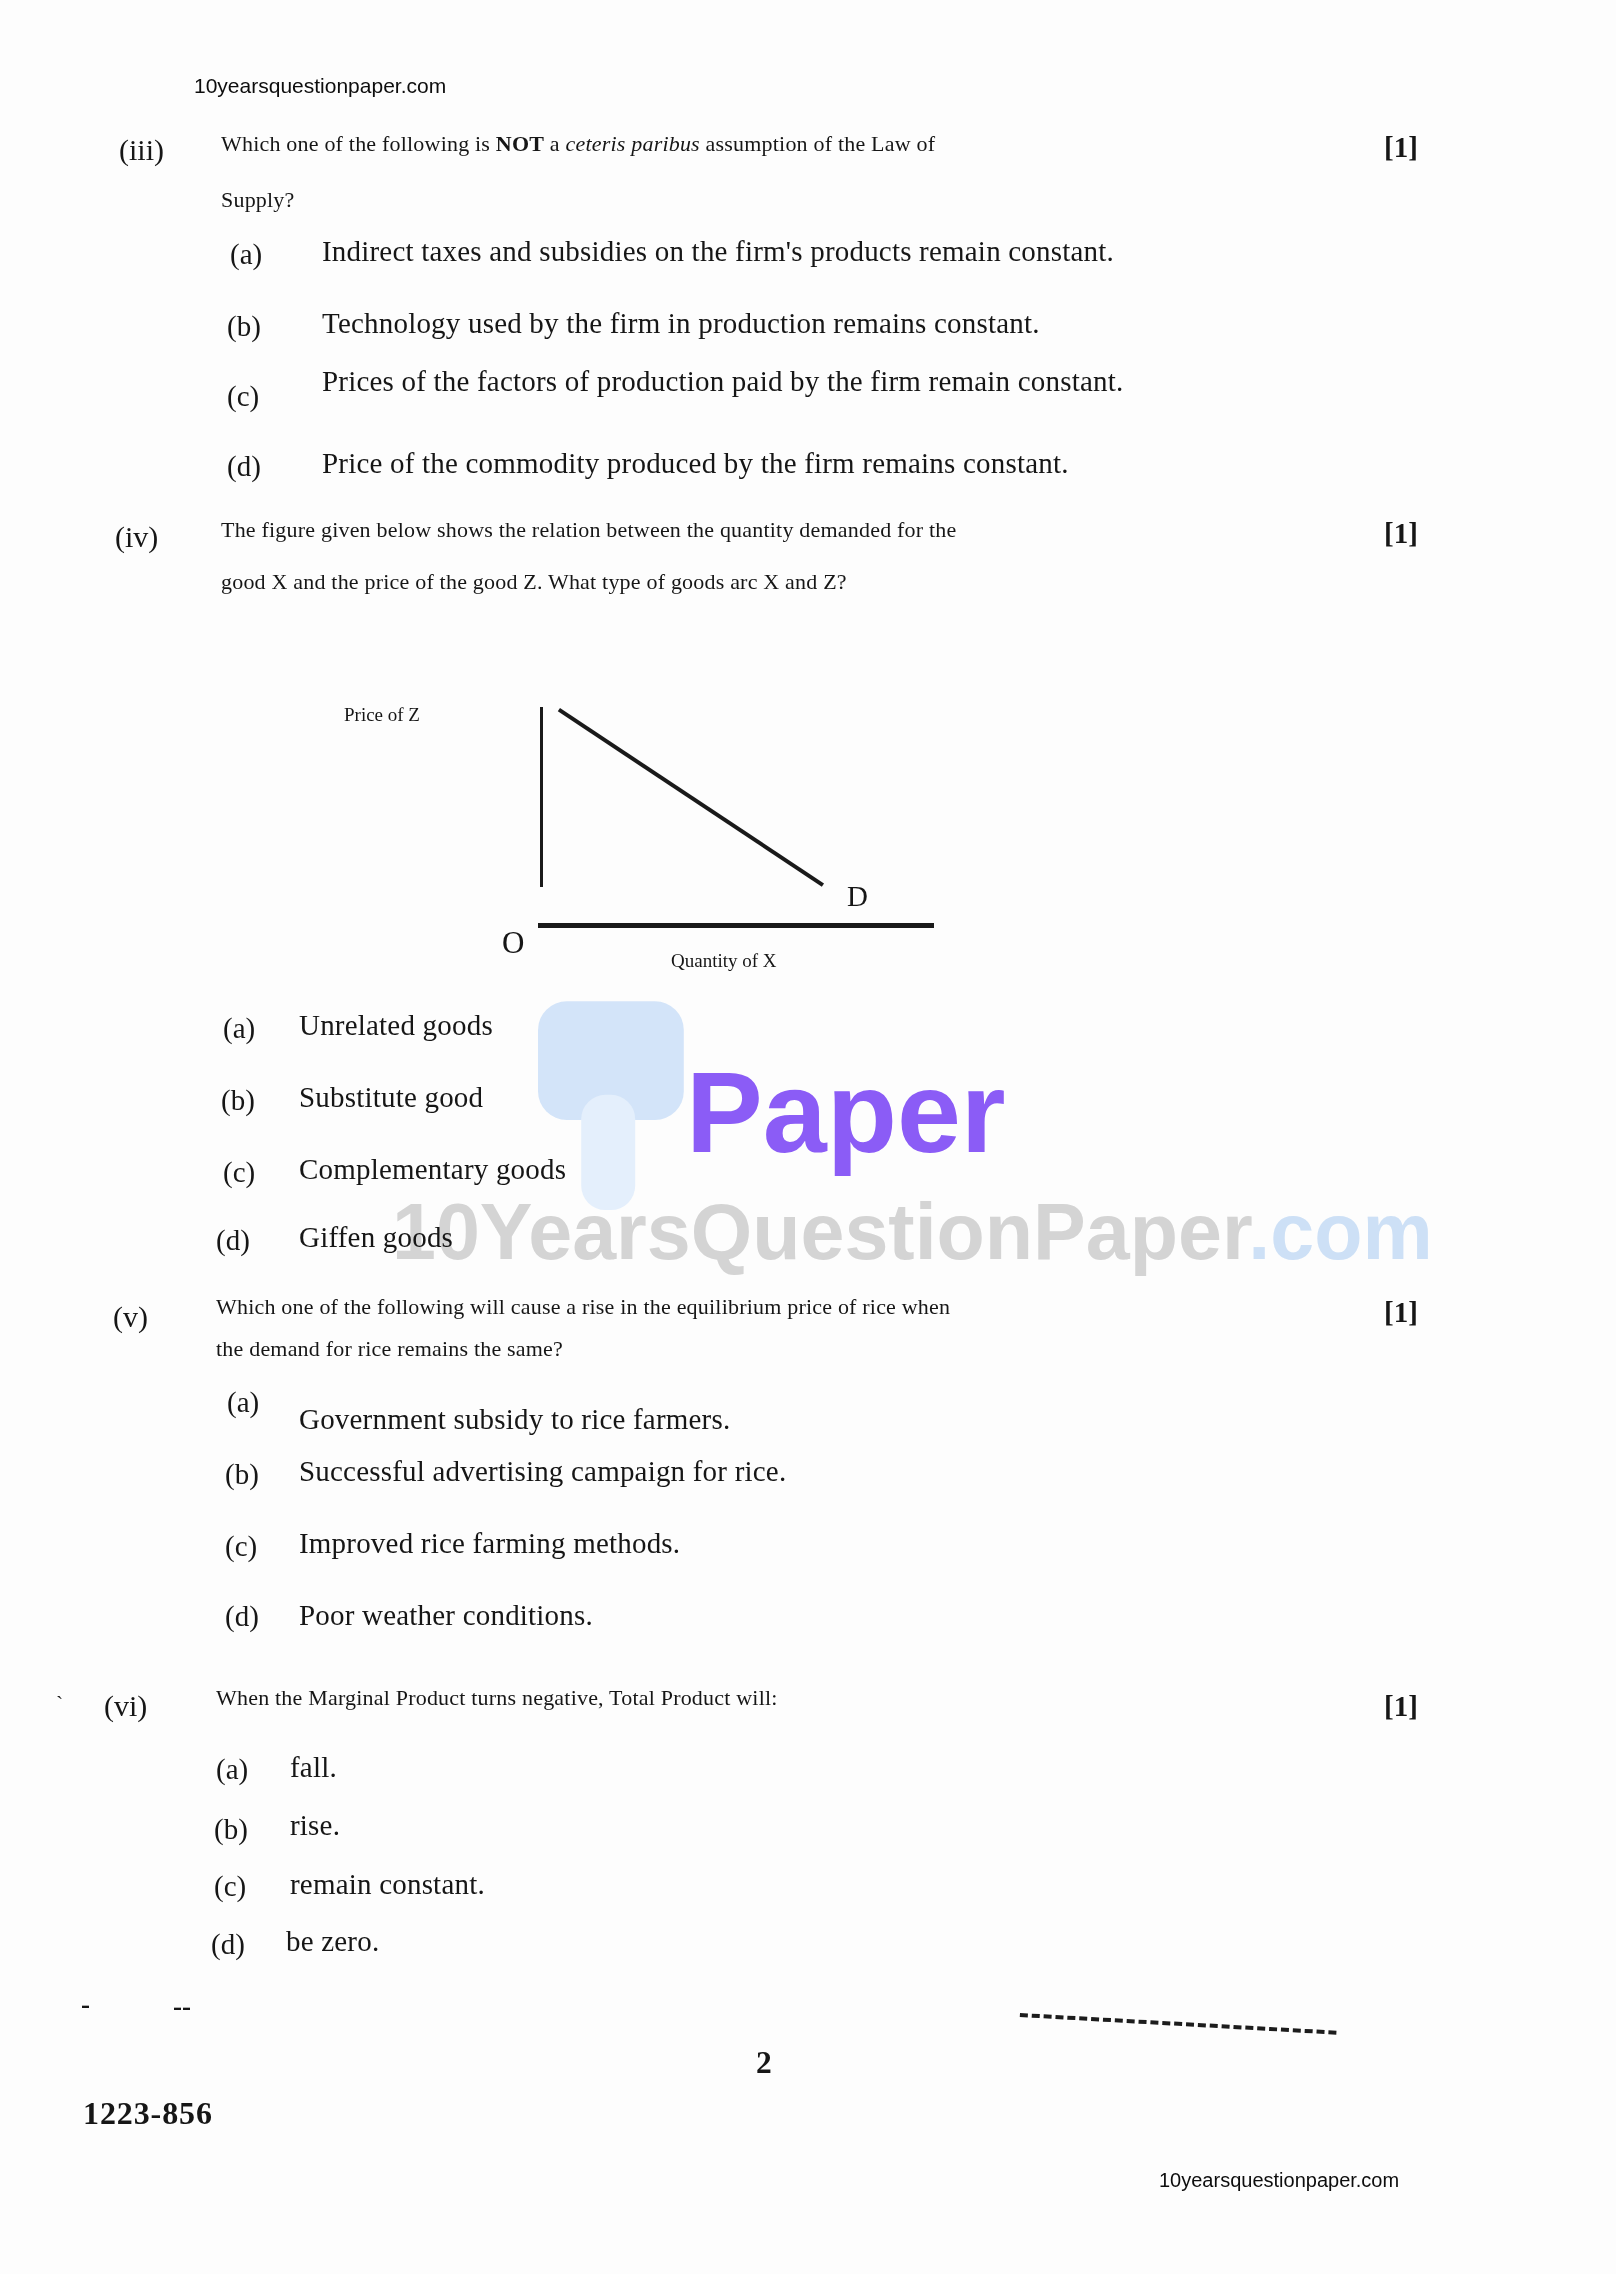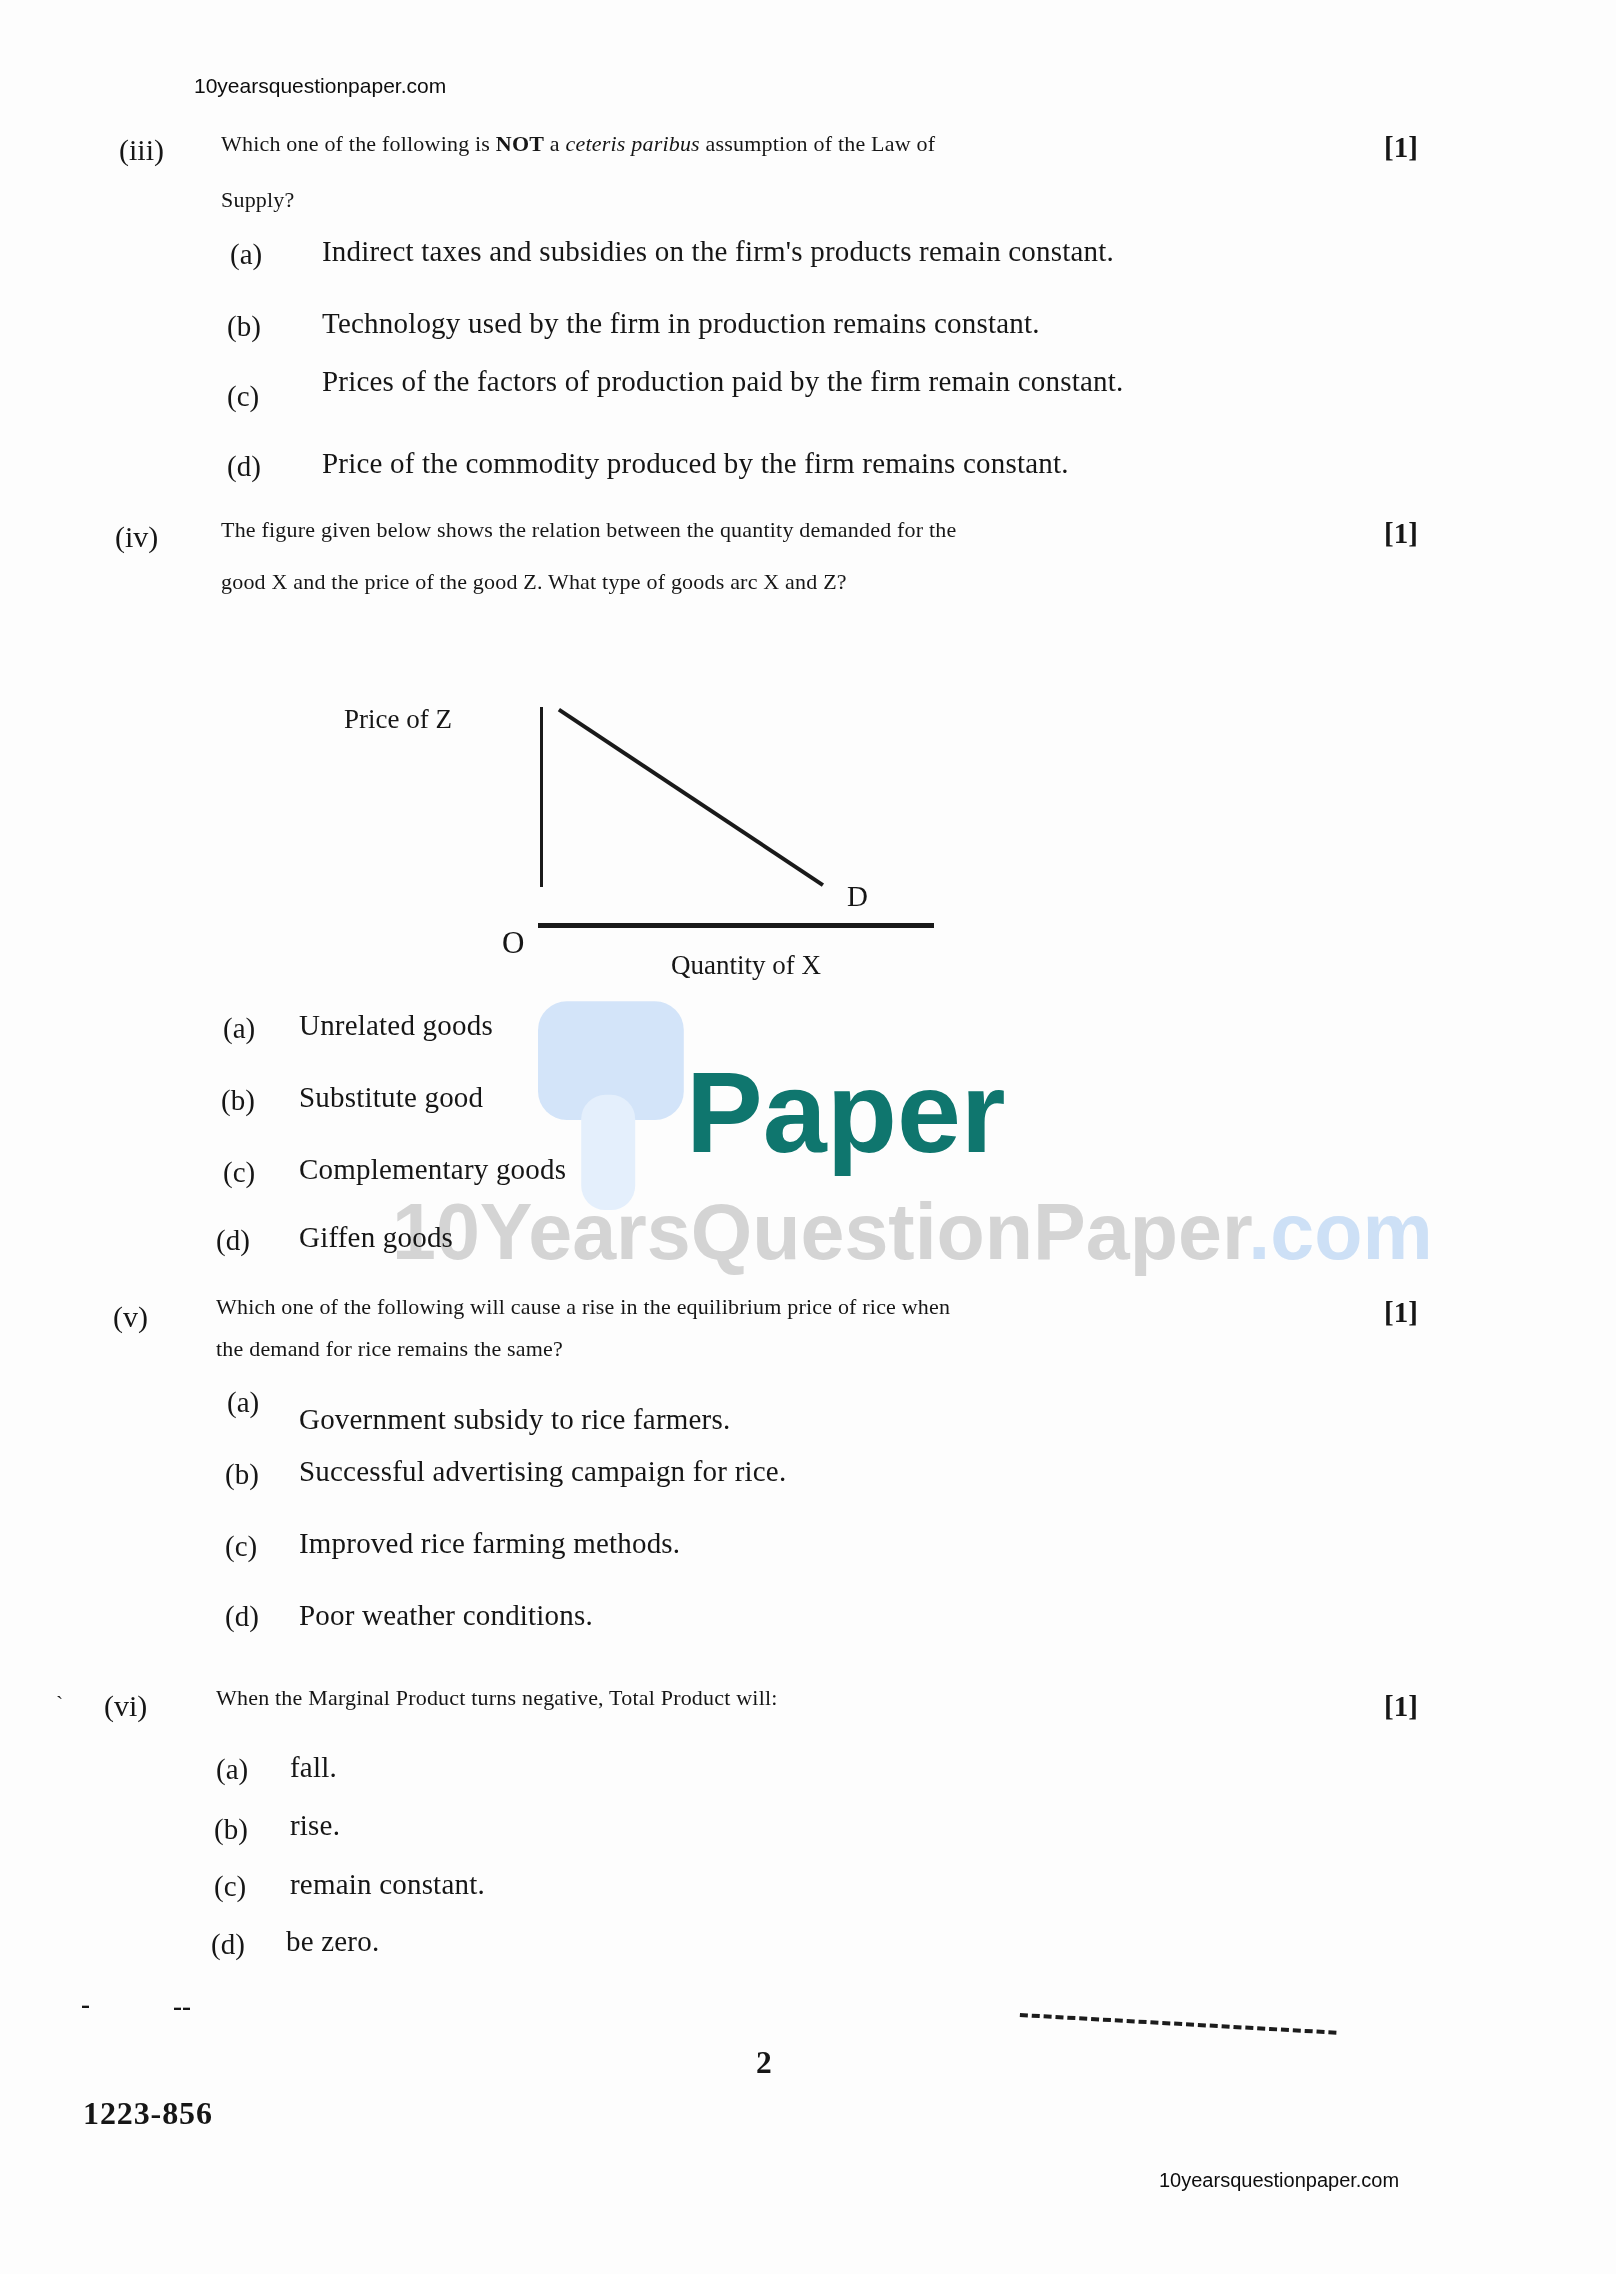--- a/index.html
+++ b/index.html
@@ -12,21 +12,21 @@
     font-family:"Liberation Serif", serif;
     color:#161616;
   }
   .abs{position:absolute;}
   .sans{font-family:"Liberation Sans", sans-serif;}
   .qtext{font-size:22px; letter-spacing:0.2px; white-space:nowrap; z-index:3;}
   .qnum{font-size:30px; z-index:3;}
   .marks{font-size:29px; font-weight:bold; z-index:3;}
   .opt-label{font-size:29px; z-index:3;}
   .opt-text{font-size:29px; letter-spacing:0.2px; white-space:nowrap; z-index:3;}
-  .figlabel{font-size:27px; z-index:3;}
+  .figlabel{font-size:19px; z-index:3;}
   .line{background:#1a1a1a; z-index:2;}
   .header-site{font-size:21px; color:#0d0d0d; z-index:3;}
   .footer-site{font-size:20px; color:#0d0d0d; z-index:3;}
   .wm{z-index:1; font-weight:bold; white-space:nowrap; user-select:none;}
   .bold{font-weight:bold;}
   .italic{font-style:italic;}
   .pagenum{font-size:31.5px; font-weight:bold; z-index:3;}
   .papercode{font-size:32px; font-weight:bold; letter-spacing:0.9px; z-index:3;}
   .straydash{font-size:27px; font-weight:bold; z-index:3;}
   .dashedline{
@@ -41,21 +41,21 @@
 <body>
 
 <div id="page">
 
   <div class="abs wm" style="left:538px; top:1001px;">
     <svg width="153" height="212" viewBox="0 0 170 235">
       <rect x="0" y="0" width="162" height="132" rx="32" fill="#d3e4f9"></rect>
       <rect x="48" y="104" width="60" height="128" rx="27" fill="#e4effc"></rect>
     </svg>
   </div>
-  <div class="abs wm sans" style="left:686px; top:1046px; font-size:115px; color:#0f766e;">Paper</div>
+  <div class="abs wm sans" style="left:686px; top:1046px; font-size:115px; color:#8b5cf6;">Paper</div>
   <div class="abs wm sans" style="left:392px; top:1186px; font-size:79px;">
     <span style="color:#d4d4d4;">10YearsQuestionPaper</span><span style="color:#cde0f6;">.com</span>
   </div>
 
   <div class="abs sans header-site" style="left:194px; top:74px;">10yearsquestionpaper.com</div>
 
   <div class="abs qnum" style="left:119px; top:133px;">(iii)</div>
   <div class="abs qtext" style="left:221px; top:131px;"><span>Which one of the following is </span><span class="bold">NOT</span><span> a </span><span class="italic">ceteris paribus</span><span> assumption of the Law of</span></div>
   <div class="abs marks" style="left:1384px; top:131px;">[1]</div>
   <div class="abs qtext" style="left:221px; top:187px;">Supply?</div>

